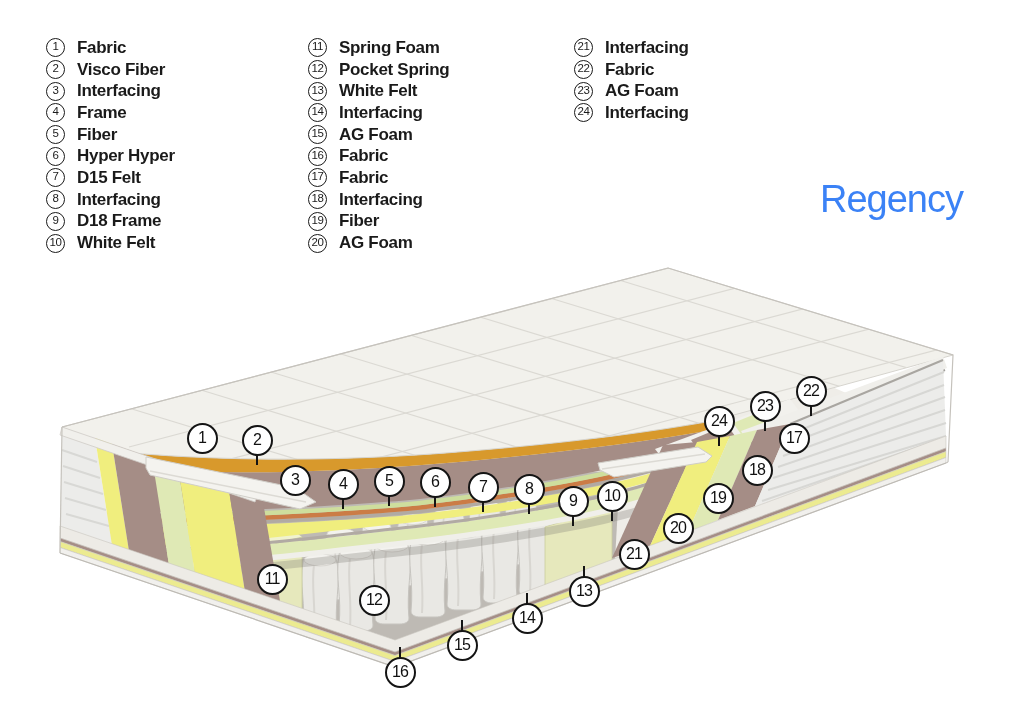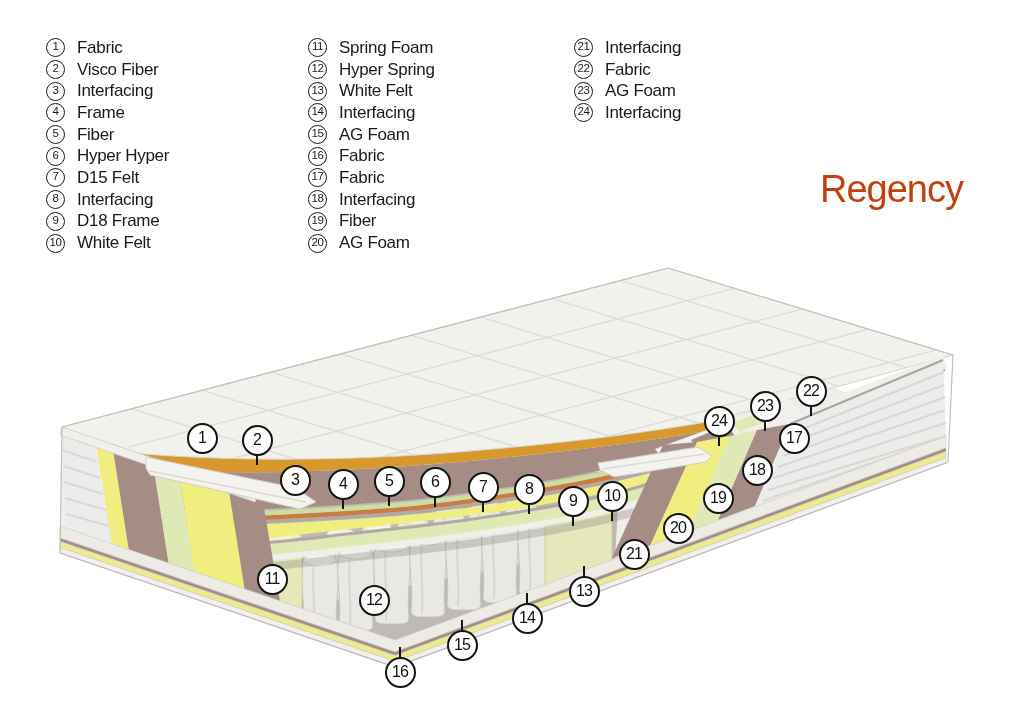--- a/index.html
+++ b/index.html
@@ -6,24 +6,24 @@
   body{width:1024px;height:724px;background:#ffffff;overflow:hidden;
        font-family:"Liberation Sans","DejaVu Sans",sans-serif;color:#1a1a1a;}
   .page{position:relative;width:1024px;height:724px;background:#ffffff;}
 
   
   .legend-col{position:absolute;top:37px;}
   .legend-row{display:flex;align-items:center;height:21.7px;}
   .legend-num{flex:0 0 auto;width:19px;height:19px;border:1.6px solid #1a1a1a;border-radius:50%;
               box-sizing:border-box;font-size:11.5px;line-height:15.5px;text-align:center;
               letter-spacing:-0.5px;background:#fff;}
-  .legend-label{margin-left:12px;font-size:17px;letter-spacing:-0.3px;white-space:nowrap;}
+  .legend-label{margin-left:12px;font-size:17px;letter-spacing:-0.3px;white-space:nowrap;font-weight:bold;}
 
   
-  .title{position:absolute;left:820px;top:168px;font-size:38px;letter-spacing:-1px;color:#c2410c;}
+  .title{position:absolute;left:820px;top:178px;font-size:38px;letter-spacing:-1px;color:#3b82f6;}
 
   
   .figure{position:absolute;left:0;top:0;width:1024px;height:724px;}
   .figure svg{position:absolute;left:0;top:0;}
 
   
   #callouts{position:absolute;left:0;top:0;width:1024px;height:724px;pointer-events:none;}
   .callout{position:absolute;width:31px;height:31px;border:2.6px solid #141414;border-radius:50%;
            box-sizing:border-box;background:#ffffff;text-align:center;font-size:16px;
            line-height:25px;letter-spacing:-1px;color:#111;}
@@ -77,21 +77,21 @@
           <span class="legend-label">White Felt</span>
         </div>
       </div>
     <div class="legend-col" style="left:308px">
         <div class="legend-row">
           <span class="legend-num">11</span>
           <span class="legend-label">Spring Foam</span>
         </div>
         <div class="legend-row">
           <span class="legend-num">12</span>
-          <span class="legend-label">Hyper Spring</span>
+          <span class="legend-label">Pocket Spring</span>
         </div>
         <div class="legend-row">
           <span class="legend-num">13</span>
           <span class="legend-label">White Felt</span>
         </div>
         <div class="legend-row">
           <span class="legend-num">14</span>
           <span class="legend-label">Interfacing</span>
         </div>
         <div class="legend-row">

